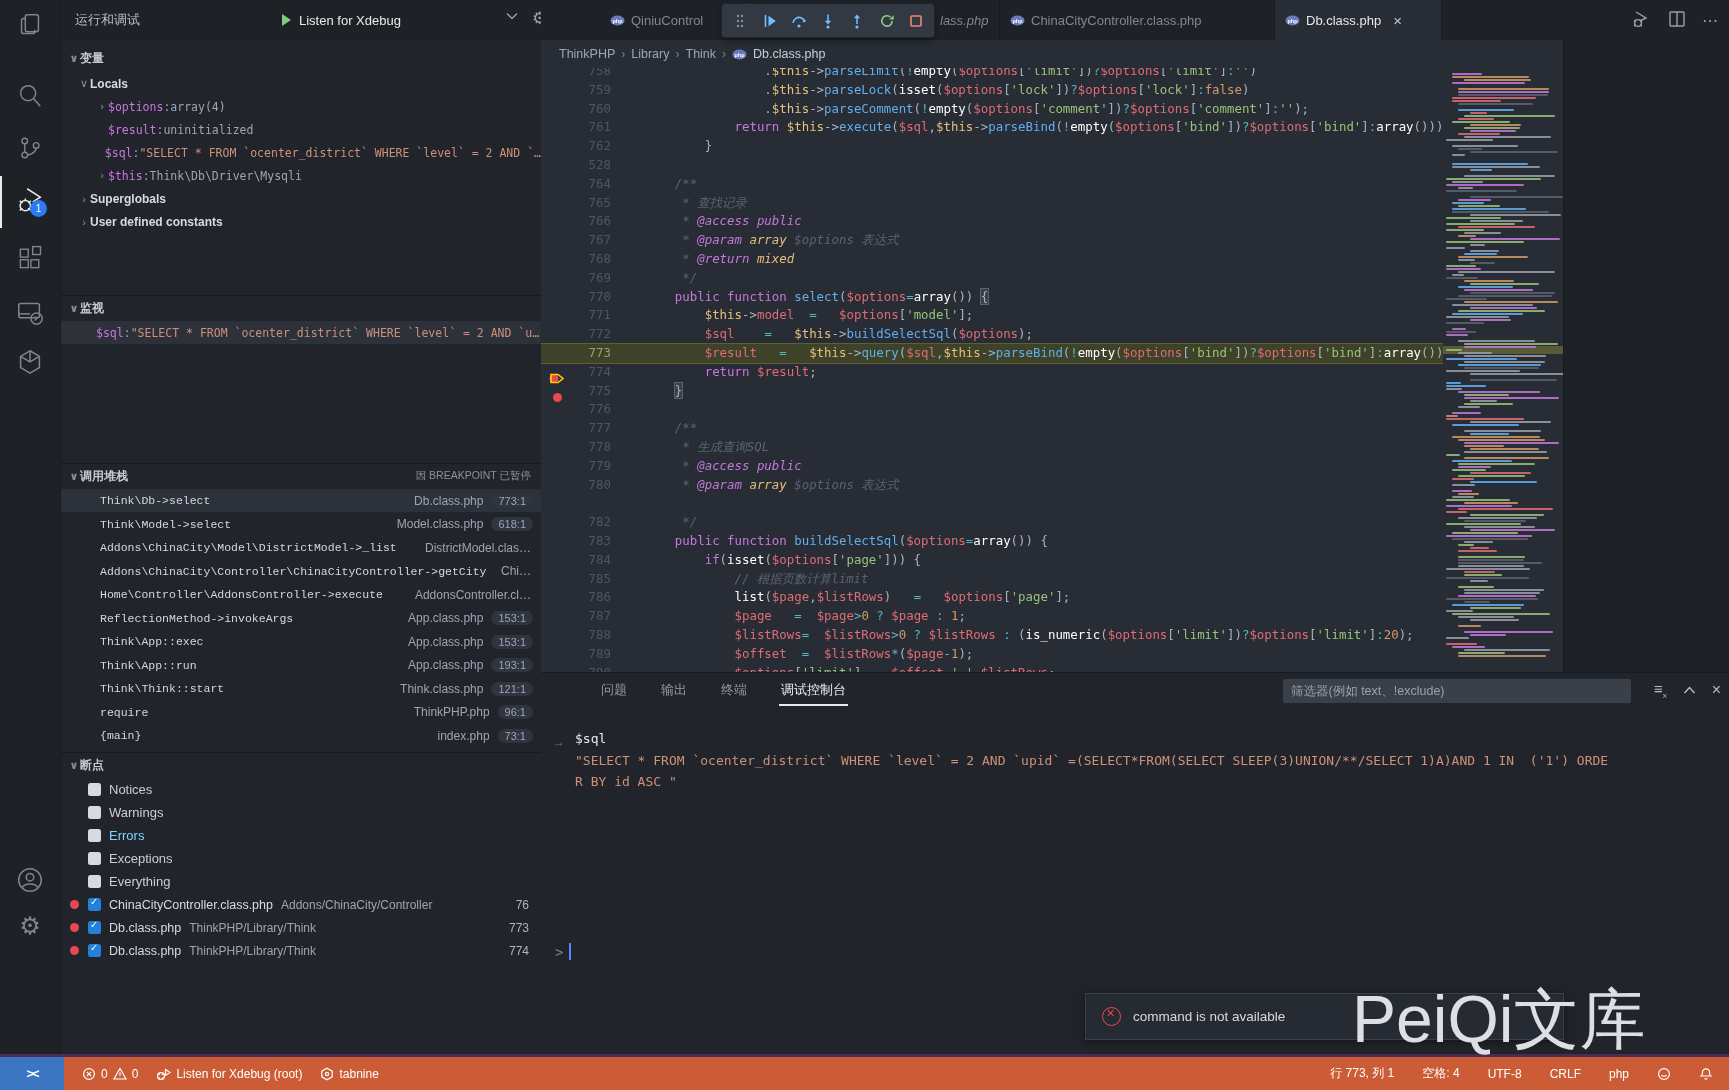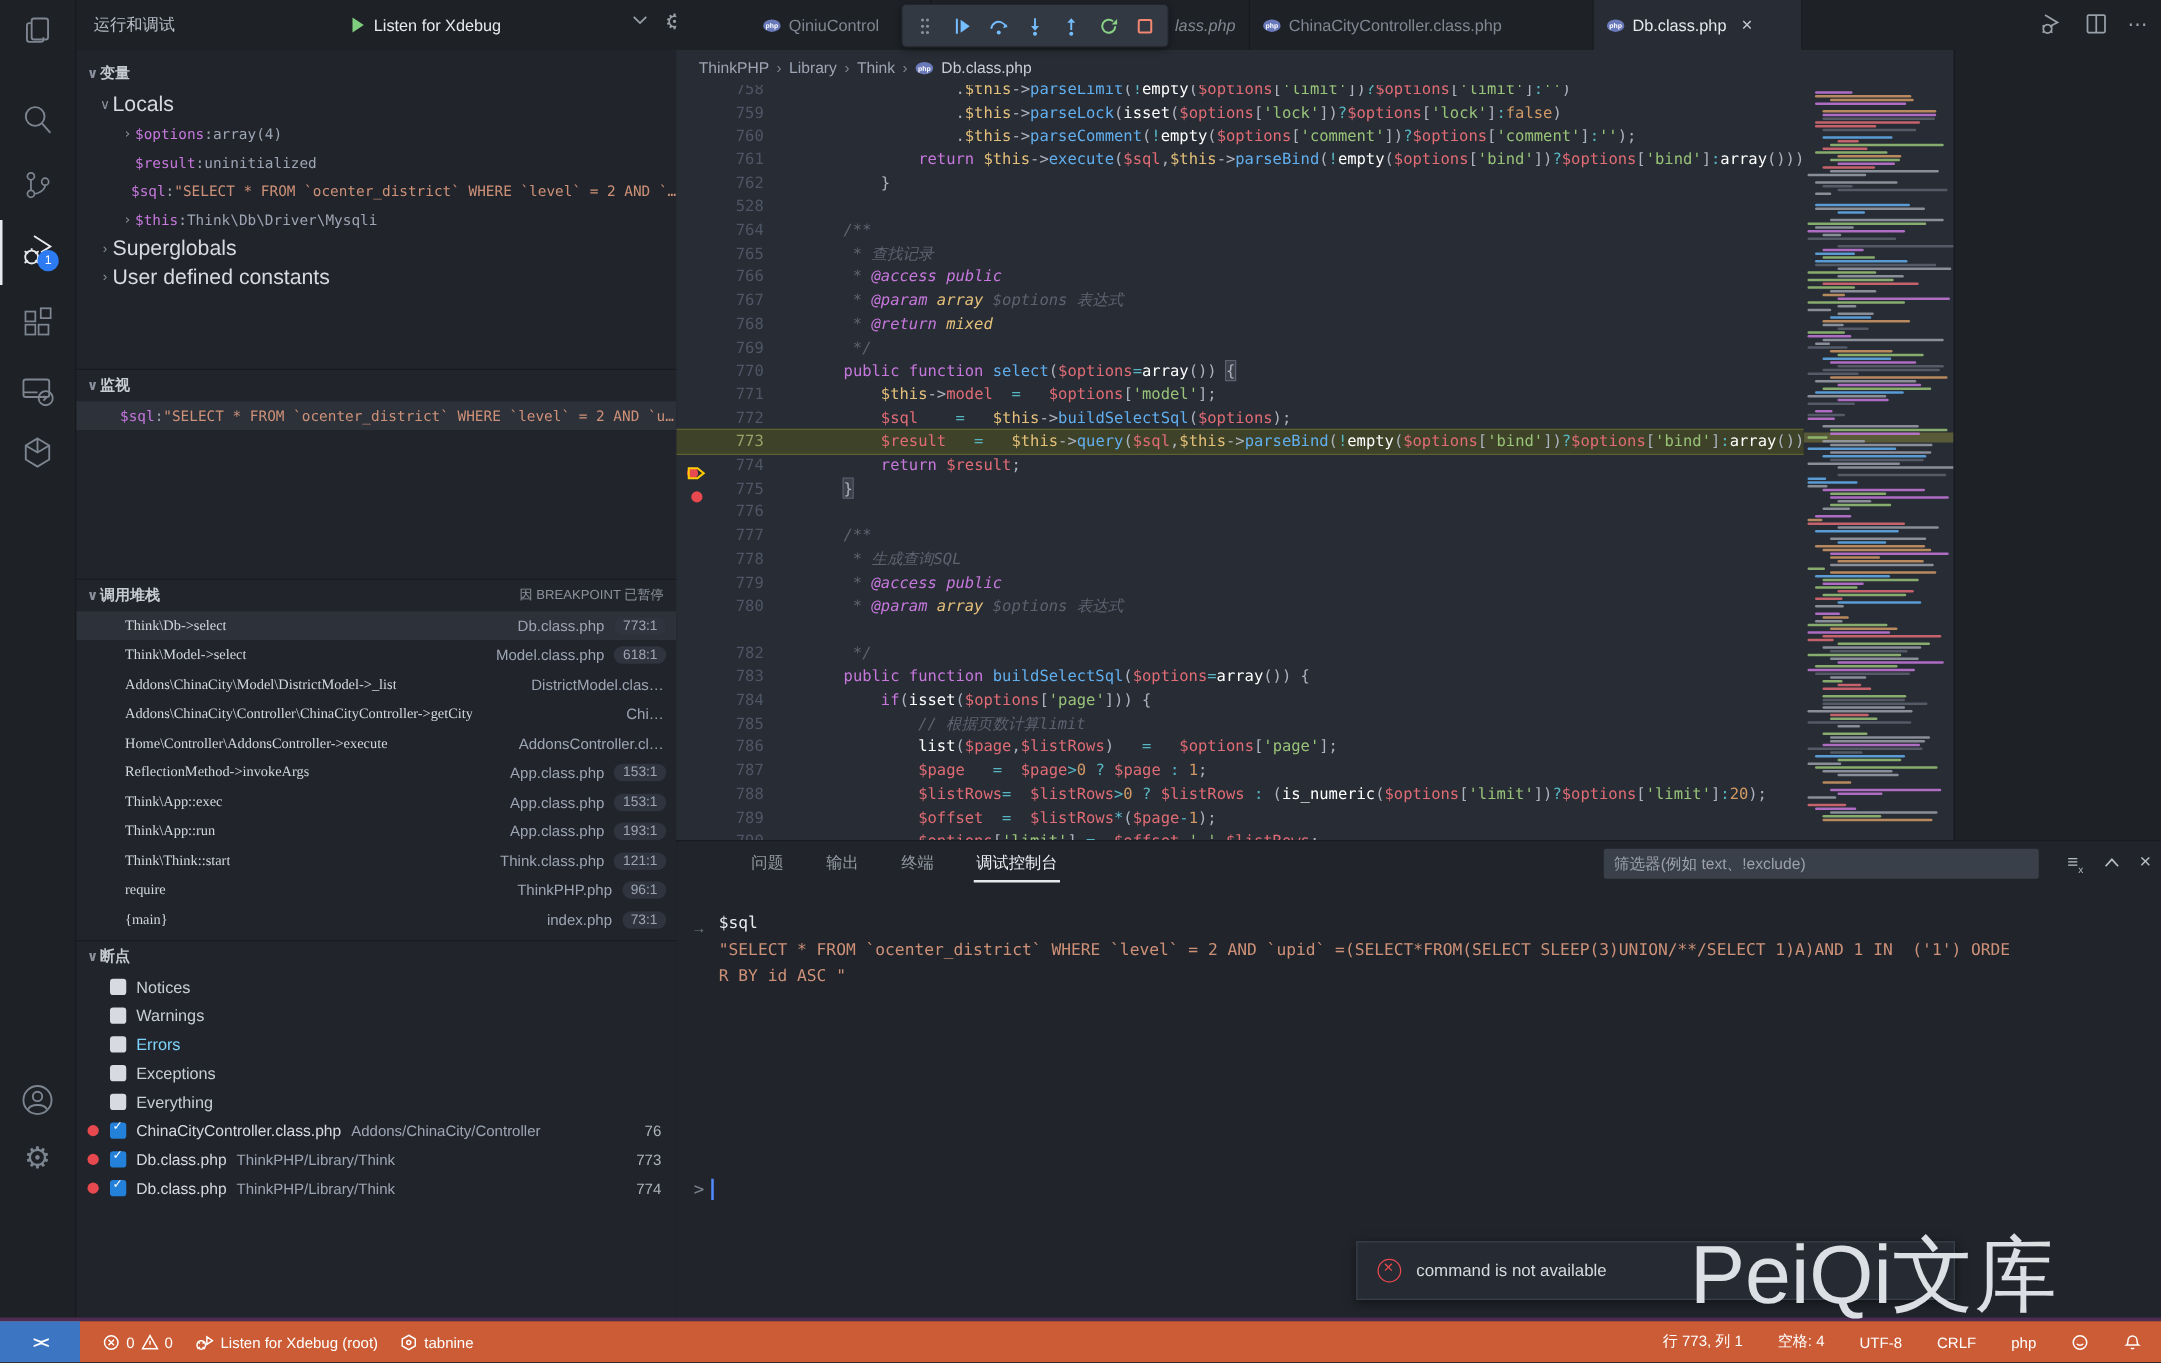--- a/index.html
+++ b/index.html
@@ -35,27 +35,27 @@
   #debug-toolbar{position:absolute;left:721px;top:3px;width:212px;height:33px;background:#333943;border:1px solid #22262c;
                  border-radius:4px;display:flex;align-items:center;justify-content:space-evenly;z-index:20;box-shadow:0 2px 6px rgba(0,0,0,.4);}
   #debug-toolbar .dbg-btn{width:22px;height:22px;display:flex;align-items:center;justify-content:center;}
   
   #sidebar{position:absolute;left:60px;top:40px;width:481px;height:1017px;background:#21252b;border-right:1px solid #181a1f;overflow:hidden;}
   .sec-header{position:absolute;left:0;width:481px;height:24px;display:flex;align-items:center;border-top:1px solid #181a1f;
               font-weight:bold;font-size:12px;color:#c5cad3;}
   .chev{color:#8b919c;font-size:11px;width:12px;display:inline-block;text-align:center;}
   .srow{position:absolute;left:0;width:481px;height:23px;display:flex;align-items:center;white-space:nowrap;overflow:hidden;}
   .srow.sel{background:#2c313a;}
-  .tree-label{font-weight:normal;color:#d7dae0;font-size:17px;}
+  .tree-label{font-weight:bold;color:#d7dae0;font-size:12px;}
   .var-name{color:#c678dd;}
   .var-val{color:#9da5b4;}
   .var-val.str{color:#ce9178;}
   .vrow{font-family:"DejaVu Sans Mono",monospace;font-size:11.5px;}
   .paused-badge{position:absolute;right:10px;font-size:10.5px;color:#8b919c;font-weight:normal;}
-  .stack-name{font-family:Liberation Serif, serif;font-size:11.5px;color:#d3d7de;overflow:hidden;text-overflow:clip;flex-shrink:1;}
+  .stack-name{font-family:Liberation Mono, monospace;font-size:11.5px;color:#d3d7de;overflow:hidden;text-overflow:clip;flex-shrink:1;}
   .stack-file{color:#9da5b4;font-size:12px;margin-left:8px;}
   .stack-line{background:#2f343e;color:#9da5b4;font-size:11px;border-radius:8px;padding:1px 7px;margin-left:8px;margin-right:8px;}
   .stack-right{margin-left:auto;display:flex;align-items:center;}
   .cbx{width:13px;height:13px;border-radius:2.5px;background:#d7dae0;display:inline-block;margin-right:8px;flex-shrink:0;}
   .cbx.checked{background:#2381d9;position:relative;}
   .cbx.checked::after{content:"✓";position:absolute;left:2px;top:-2px;color:#fff;font-size:10px;}
   .bp-dot{width:9px;height:9px;border-radius:50%;background:#e8494f;display:inline-block;margin-right:9px;flex-shrink:0;}
   .bp-file{color:#d7dae0;font-size:12.5px;}
   .bp-path{color:#9da5b4;font-size:12px;margin-left:8px;}
   .bp-line{margin-left:auto;margin-right:12px;color:#aeb4bd;font-size:12px;}

